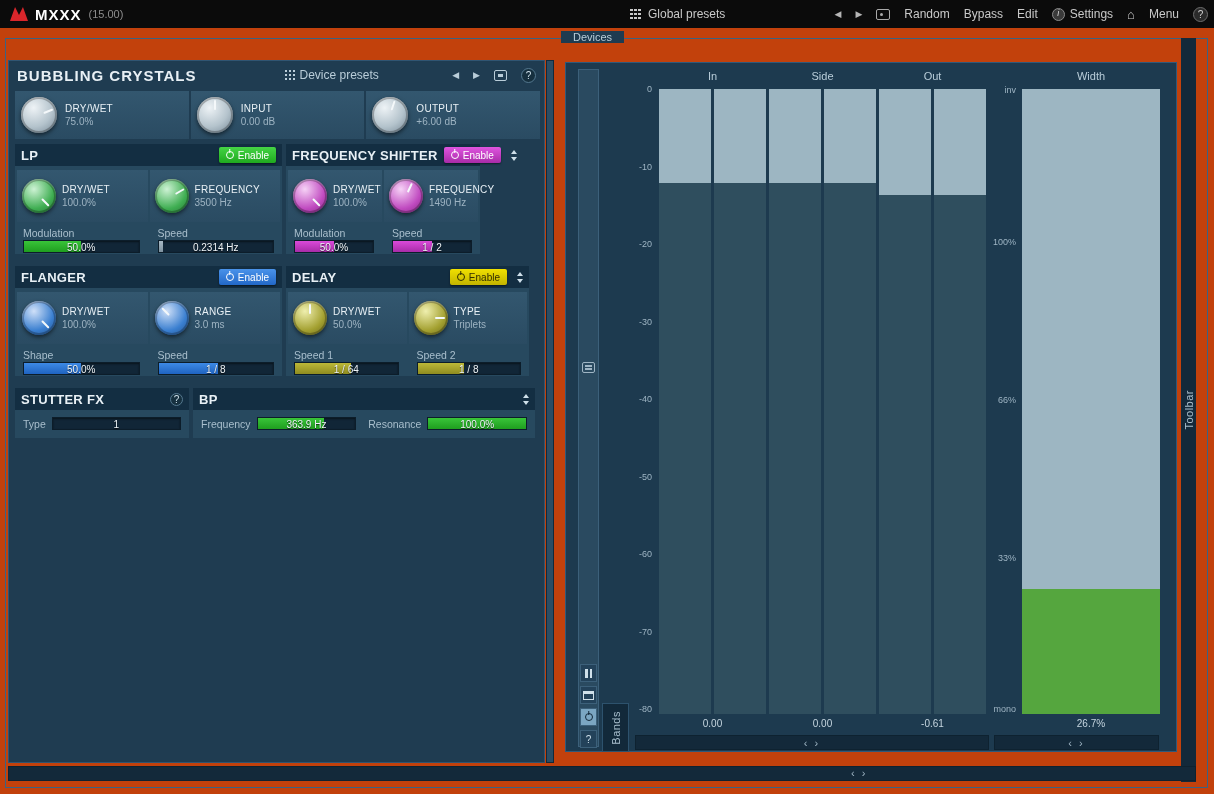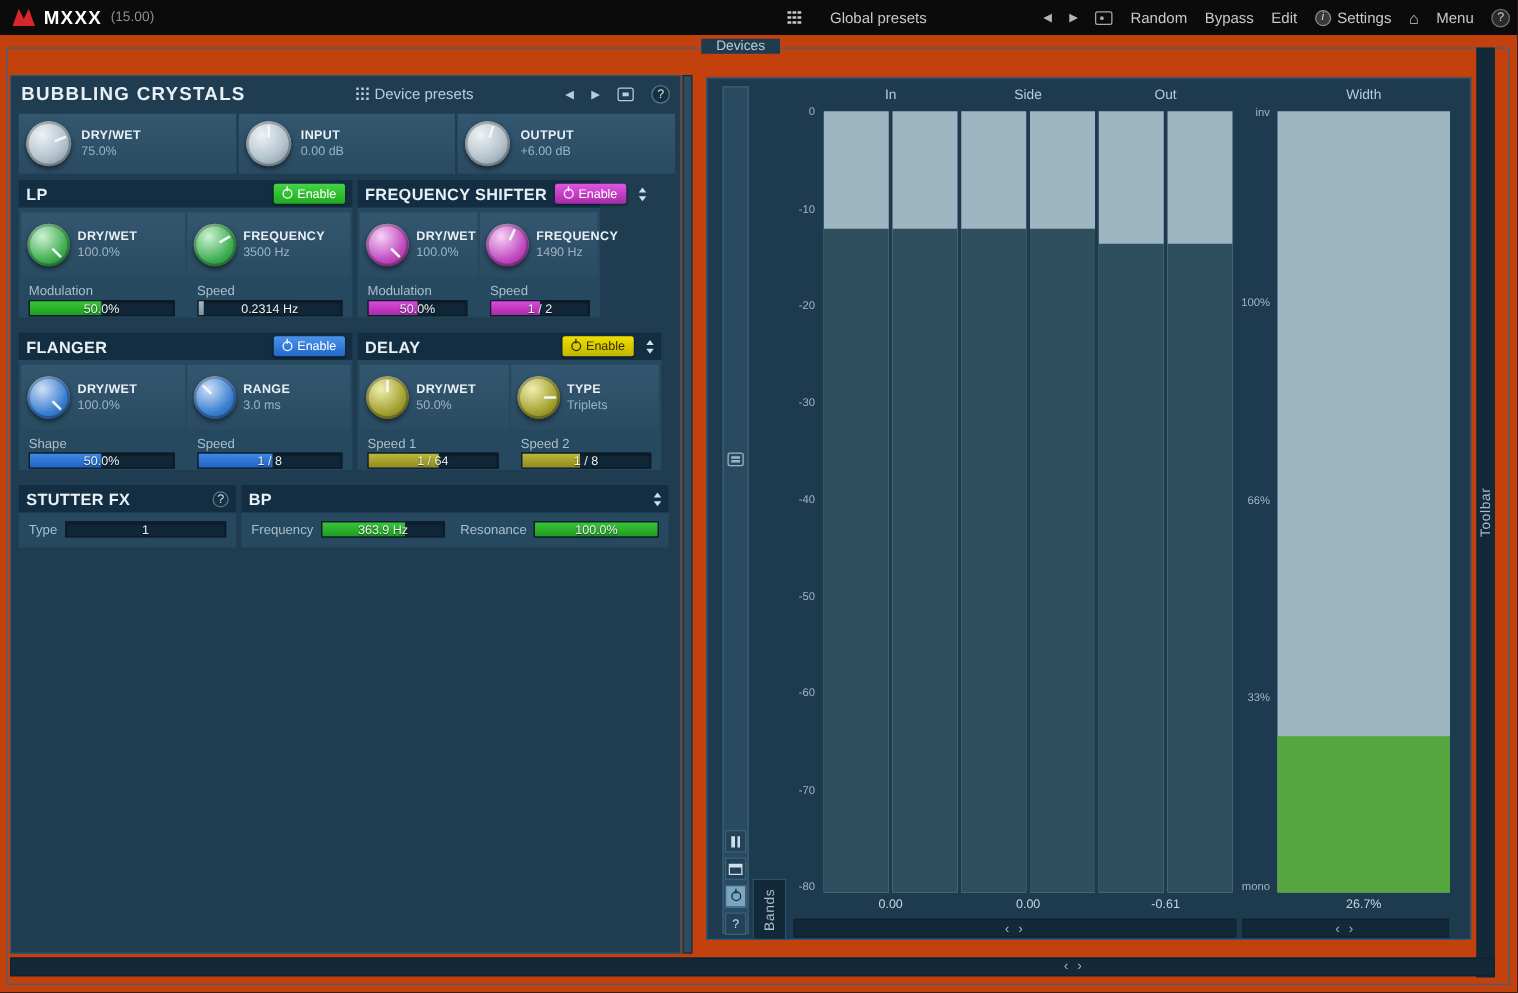--- a/index.html
+++ b/index.html
@@ -6,21 +6,21 @@
   html,body{background:#000}
   body{font-family:"Liberation Sans","DejaVu Sans",sans-serif;-webkit-font-smoothing:antialiased}
   .screen{position:relative;width:1214px;height:794px;background:#1e3b50;overflow:hidden}
 
   
   .topbar{position:absolute;left:0;top:0;width:100%;height:28px;background:#0b0b0b;color:#c9c9c9;font-size:12px}
   .tb-left{position:absolute;left:10px;top:0;height:28px;display:flex;align-items:center;gap:7px}
   .logo-mark{width:18px;height:14px;background:#d9262b;clip-path:polygon(0 100%,28% 0,50% 58%,72% 0,100% 100%)}
   .app-name{color:#fff;font-weight:bold;font-size:15px;letter-spacing:1px}
   .app-version{color:#8d8d8d;font-size:11px}
-  .tb-center{position:absolute;left:630px;top:0;height:28px;display:flex;align-items:center;gap:23px}
+  .tb-center{position:absolute;left:630px;top:0;height:28px;display:flex;align-items:center;gap:7px}
   .tb-right{position:absolute;right:6px;top:0;height:28px;display:flex;align-items:center;gap:14px}
   .tb-item{color:#c9c9c9;cursor:default;display:flex;align-items:center;gap:5px}
   .tb-arrow{font-size:9px;color:#b5b5b5}
   .grid-icon{position:relative;width:11px;height:11px;display:inline-block;color:#c9c9c9}
   .grid-icon::before{content:"";position:absolute;left:0;top:0;width:2.5px;height:2.5px;background:currentColor;
     box-shadow:4px 0,8px 0,0 4px,4px 4px,8px 4px,0 8px,4px 8px,8px 8px}
   .img-icon{width:14px;height:11px;border:1px solid #a9a9a9;border-radius:2px;position:relative}
   .img-icon::after{content:"";position:absolute;left:3px;top:3px;width:3px;height:3px;border-radius:50%;background:#a9a9a9}
   .info-icon{width:13px;height:13px;border-radius:50%;background:#3a3a3a;border:1px solid #8b8b8b;position:relative}
   .info-icon::after{content:"i";position:absolute;left:0;top:-1px;width:100%;text-align:center;font-size:9px;color:#d6d6d6;font-style:italic}
@@ -54,21 +54,21 @@
   .knob.k36{width:36px;height:36px}
   .knob.k34{width:34px;height:34px}
   .kwrap{position:absolute;inset:0}
   .kwrap i{position:absolute;left:calc(50% - 1px);top:3px;width:2px;height:10px;background:#f4f8fa;border-radius:1px}
   .k-gray{background:radial-gradient(circle at 35% 30%,#eef3f6,#b4c3cc 55%,#6f8290)}
   .k-green{background:radial-gradient(circle at 35% 30%,#cdf2d4,#3fae52 60%,#256d33)}
   .k-magenta{background:radial-gradient(circle at 35% 30%,#f6d2f6,#c04ac0 60%,#7c277c)}
   .k-blue{background:radial-gradient(circle at 35% 30%,#cfe0f8,#3a7fd0 60%,#234f86)}
   .k-olive{background:radial-gradient(circle at 35% 30%,#efefae,#a3a030 60%,#65631d)}
   .ktext{display:flex;flex-direction:column;gap:2px;min-width:0}
-  .klabel{font-size:10px;font-weight:bold;color:#e8f0f5;letter-spacing:.3px;white-space:nowrap}
+  .klabel{font-size:10px;font-weight:normal;color:#e8f0f5;letter-spacing:.3px;white-space:nowrap}
   .kvalue{font-size:10px;color:#9db3c2;white-space:nowrap}
 
   .module{position:absolute;background:#27495f;display:flex;flex-direction:column}
   .mod-header{height:22px;display:flex;align-items:center;background:#132e42;padding:0 6px;gap:6px}
   .mod-title{font-size:13px;font-weight:bold;color:#e8f0f5;letter-spacing:.3px;white-space:nowrap}
   .enable-btn{margin-left:auto;height:16px;padding:0 7px;border-radius:2px;display:flex;align-items:center;gap:4px;
     font-size:10px;color:#fff;box-shadow:0 1px 2px rgba(0,0,0,.5)}
   .pwr{width:8px;height:8px;border:1.4px solid currentColor;border-radius:50%;position:relative;flex:none}
   .pwr::after{content:"";position:absolute;left:50%;top:-3px;width:1.5px;height:4px;background:currentColor;transform:translateX(-50%)}
   .bg-green{background:linear-gradient(#45d445,#1faa1f)}

